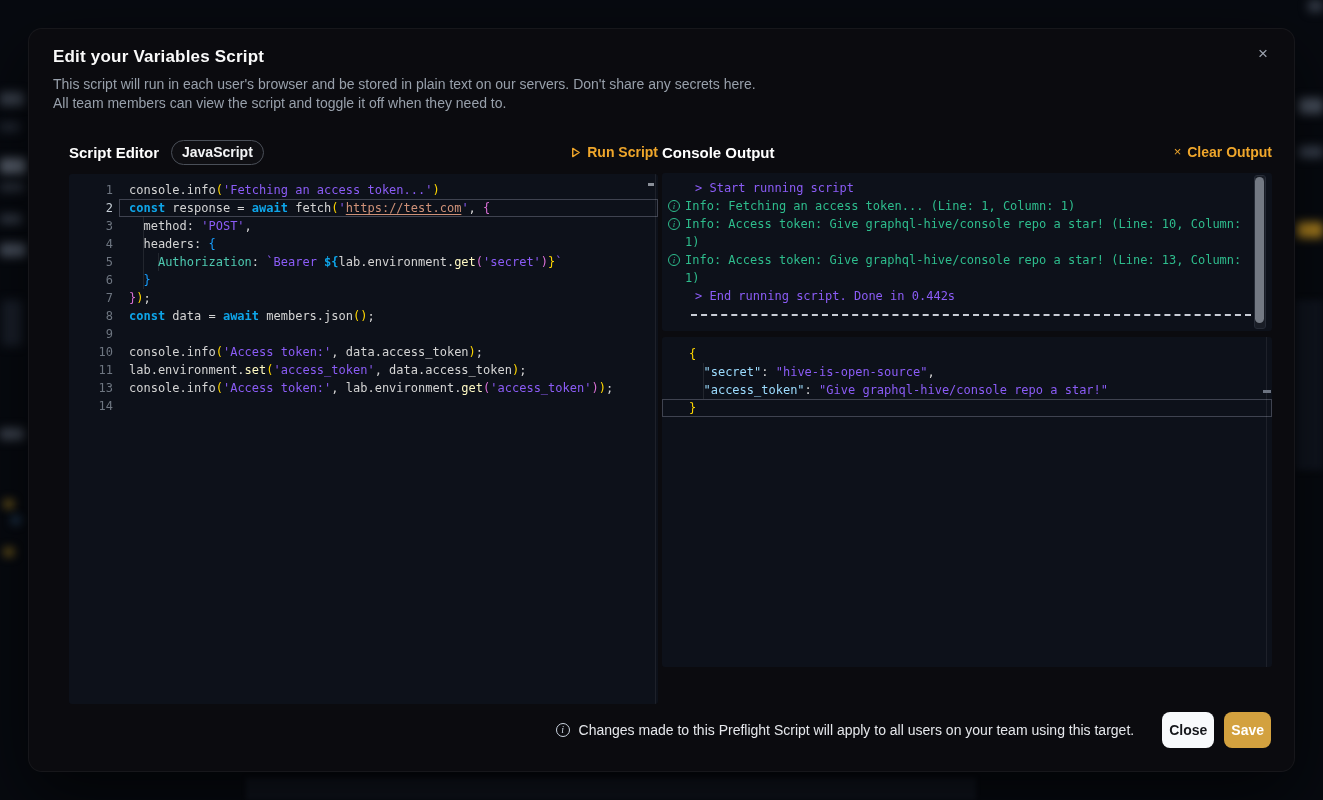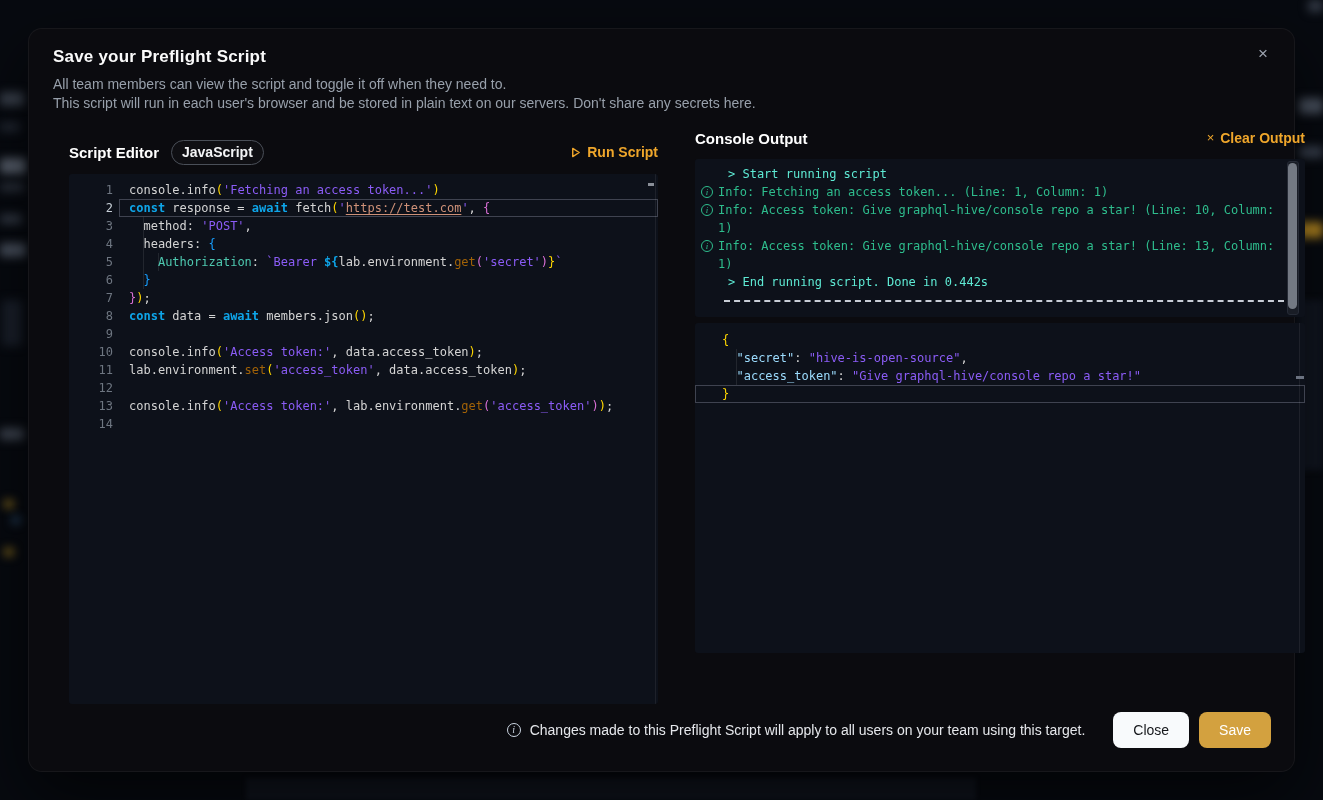--- a/index.html
+++ b/index.html
@@ -21,55 +21,55 @@
 
   .col-head { display:flex; align-items:center; height:26px; }
   .col-head .h { font-size:15px; font-weight:700; color:#fff; }
   .pill { margin-left:12px; border:1px solid #4a4f58; border-radius:999px; padding:3px 10px 4px;
     font-size:14px; font-weight:700; color:#f3f4f6; background:rgba(255,255,255,.02); }
   .accent-btn { margin-left:auto; display:flex; align-items:center; gap:6px; color:#efa62b;
     font-size:14px; font-weight:600; cursor:pointer; }
   .accent-btn .xg { font-size:13px; font-weight:400; margin-top:-1px; }
 
   .left-col  { position:absolute; left:16px;  top:110px; width:589px;margin-left:24px; }
-  .right-col { position:absolute; left:633px; top:96px; width:610px;margin-left:33px; }
+  .right-col { position:absolute; left:633px; top:110px; width:610px; }
 
   
   .mono { font-family:"DejaVu Sans Mono","Liberation Mono",monospace; font-size:12px; line-height:18px; }
   .editor { position:relative; margin-top:9px; height:530px; background:#0d111a; border-radius:3px;
     padding-top:7px; overflow:hidden; }
   .editor .vline { position:absolute; right:2px; top:0; bottom:0; width:1px; background:rgba(255,255,255,.07); }
   .editor .dash { position:absolute; right:4px; top:9px; width:6px; height:3px; background:#8a8f98; }
   .code-line { position:relative; height:18px; white-space:pre; padding-left:60px; color:#d4d4d4; }
   .code-line .num { position:absolute; left:0; top:0; width:44px; text-align:right; color:#6e7681; }
   .code-line.current .num { color:#c9d1d9; }
   .code-line.current::after { content:""; position:absolute; left:50px; right:0; top:0; bottom:0;
     border:1px solid #3f4350; pointer-events:none; }
   .guide { position:absolute; width:1px; background:rgba(255,255,255,.09); }
 
   .tk-kw   { color:#0ea5e9;font-weight:bold; }
-  .tk-meth { color:#a16207; }
+  .tk-meth { color:#fef9c3; }
   .tk-str  { color:#8b5cf6; }
   .tk-link { color:#ce9178; text-decoration:underline; text-underline-offset:2px; }
   .tk-prop { color:#4ec9b0; }
   .tk-txt  { color:#d4d4d4; }
   .tk-b1   { color:#ffd700; }
   .tk-b2   { color:#da70d6; }
   .tk-b3   { color:#179fff; }
   .tk-key  { color:#9cdcfe; }
 
   
   .console-panel { position:relative; margin-top:8px; height:158px; background:#0d111a;
     border-radius:3px; overflow:hidden; padding:6px 0 0 6px; }
   .c-row { display:flex; align-items:flex-start; }
   .c-icon { flex:none; width:17px; padding-top:3px; }
   .ic-circle { display:flex; align-items:center; justify-content:center; width:12px; height:12px;
     border:1.3px solid currentColor; border-radius:50%; font-size:9px; line-height:1;
     font-family:"Liberation Serif",serif; font-style:italic; }
-  .c-text { width:562px; white-space:pre-wrap; word-wrap:break-word; color:#5eead4; }
+  .c-text { width:562px; white-space:pre-wrap; word-wrap:break-word; color:#8b5cf6; }
   .c-row.plain { padding-left:27px; }
   .c-row.plain .c-text { width:548px; }
   .c-row.info { color:#2ebd8d; }
   .c-row.info .c-text { color:#2ebd8d; }
   .c-sep { width:560px; margin:9px 0 0 23px; border-top:2px dashed #c8cdd6; }
   .sb-track { position:absolute; right:6px; top:2px; bottom:2px; width:12px; background:#191d26;
     border:1px solid #262b36; border-radius:3px; }
   .sb-thumb { position:absolute; right:8px; top:4px; width:9px; height:146px; background:#737983; border-radius:5px; }
 
   
@@ -79,22 +79,22 @@
   .env-line.current::after { content:""; position:absolute; left:0; right:0; top:0; bottom:0;
     border:1px solid #3f4350; pointer-events:none; }
   .env-editor .vline { position:absolute; right:5px; top:0; bottom:0; width:1px; background:rgba(255,255,255,.07); }
   .env-mark { position:absolute; right:1px; top:53px; width:8px; height:3px; background:#6b7280; }
 
   
   .footer { position:absolute; left:24px; right:23px; top:682px; height:38px;
     display:flex; align-items:center; justify-content:flex-end; gap:10px; }
   .notice { display:flex; align-items:center; gap:9px; color:#e5e7eb; font-size:14px; margin-right:18px; }
   .notice .ic-circle { color:#cbd5e1; width:14px; height:14px; font-size:10px; }
-  .btn { height:36px; border:none; border-radius:8px; font-size:14px; font-weight:400;
-    padding:0 20px; cursor:pointer; font-family:"Liberation Sans",sans-serif; }
+  .btn { height:36px; border:none; border-radius:8px; font-size:14px; font-weight:700;
+    padding:0 7px; cursor:pointer; font-family:"Liberation Sans",sans-serif; }
   .btn-close { background:#f8fafc; color:#15171b; }
   .btn-save  { background:#d3a13f; color:#fff; }
 </style>
 </head>
 <body>
 
 <div class="stage">
 
   <div class="frag" style="left:0;top:92px;width:24px;height:14px;background:#3a414d"></div>
   <div class="frag" style="left:0;top:122px;width:20px;height:10px;background:#222833"></div>
@@ -111,24 +111,24 @@
   <div class="frag" style="left:1299px;top:146px;width:24px;height:12px;background:#3a4250"></div>
   <div class="frag" style="left:1297px;top:222px;width:26px;height:16px;background:#b08420"></div>
   <div class="frag" style="left:1296px;top:300px;width:27px;height:170px;background:#10151f;filter:blur(3px)"></div>
   <div class="frag" style="left:1308px;top:0;width:15px;height:12px;background:#333a46"></div>
   <div class="frag" style="left:246px;top:778px;width:730px;height:22px;background:#10141d;filter:blur(2px);border-radius:0"></div>
 
   <div class="modal">
 
     <div class="close-x">×</div>
 
-    <div class="title">Save your Preflight Script</div>
+    <div class="title">Edit your Variables Script</div>
     <div class="desc">
+      <div>This script will run in each user's browser and be stored in plain text on our servers. Don't share any secrets here.</div>
       <div>All team members can view the script and toggle it off when they need to.</div>
-      <div>This script will run in each user's browser and be stored in plain text on our servers. Don't share any secrets here.</div>
     </div>
 
     <div class="left-col">
       <div class="col-head">
         <span class="h">Script Editor</span>
         <span class="pill">JavaScript</span>
         <span class="accent-btn">
           <svg width="11" height="11" viewBox="0 0 12 12">
             <path d="M3 1.6 L10 6 L3 10.4 Z" fill="none" stroke="currentColor" stroke-width="1.6" stroke-linejoin="round"></path>
           </svg>
@@ -141,21 +141,20 @@
             <div class="code-line current"><span class="num">2</span><span class="tk-kw">const</span><span class="tk-txt"> response = </span><span class="tk-kw">await</span><span class="tk-txt"> fetch</span><span class="tk-b1">(</span><span class="tk-str">'</span><span class="tk-link">https://test.com</span><span class="tk-str">'</span><span class="tk-txt">, </span><span class="tk-b2">{</span></div>
             <div class="code-line"><span class="num">3</span><span class="tk-txt">  method: </span><span class="tk-str">'POST'</span><span class="tk-txt">,</span></div>
             <div class="code-line"><span class="num">4</span><span class="tk-txt">  headers: </span><span class="tk-b3">{</span></div>
             <div class="code-line"><span class="num">5</span><span class="tk-txt">    </span><span class="tk-prop">Authorization</span><span class="tk-txt">: </span><span class="tk-str">`Bearer </span><span class="tk-kw">${</span><span class="tk-txt">lab.environment.</span><span class="tk-meth">get</span><span class="tk-b2">(</span><span class="tk-str">'secret'</span><span class="tk-b2">)</span><span class="tk-b1">}</span><span class="tk-str">`</span></div>
             <div class="code-line"><span class="num">6</span><span class="tk-txt">  </span><span class="tk-b3">}</span></div>
             <div class="code-line"><span class="num">7</span><span class="tk-b2">}</span><span class="tk-b1">)</span><span class="tk-txt">;</span></div>
             <div class="code-line"><span class="num">8</span><span class="tk-kw">const</span><span class="tk-txt"> data = </span><span class="tk-kw">await</span><span class="tk-txt"> members.json</span><span class="tk-b1">()</span><span class="tk-txt">;</span></div>
             <div class="code-line"><span class="num">9</span></div>
             <div class="code-line"><span class="num">10</span><span class="tk-txt">console.info</span><span class="tk-b1">(</span><span class="tk-str">'Access token:'</span><span class="tk-txt">, data.access_token</span><span class="tk-b1">)</span><span class="tk-txt">;</span></div>
             <div class="code-line"><span class="num">11</span><span class="tk-txt">lab.environment.</span><span class="tk-meth">set</span><span class="tk-b1">(</span><span class="tk-str">'access_token'</span><span class="tk-txt">, data.access_token</span><span class="tk-b1">)</span><span class="tk-txt">;</span></div>
-            <div class="code-line"><span class="num">12</span></div>
             <div class="code-line"><span class="num">13</span><span class="tk-txt">console.info</span><span class="tk-b1">(</span><span class="tk-str">'Access token:'</span><span class="tk-txt">, lab.environment.</span><span class="tk-meth">get</span><span class="tk-b2">(</span><span class="tk-str">'access_token'</span><span class="tk-b2">)</span><span class="tk-b1">)</span><span class="tk-txt">;</span></div>
             <div class="code-line"><span class="num">14</span></div>
           </div>
         <div class="guide" style="left:74px;top:43px;height:72px"></div>
         <div class="guide" style="left:89px;top:79px;height:18px"></div>
         <div class="vline"></div>
         <div class="dash"></div>
       </div>
     </div>
 

